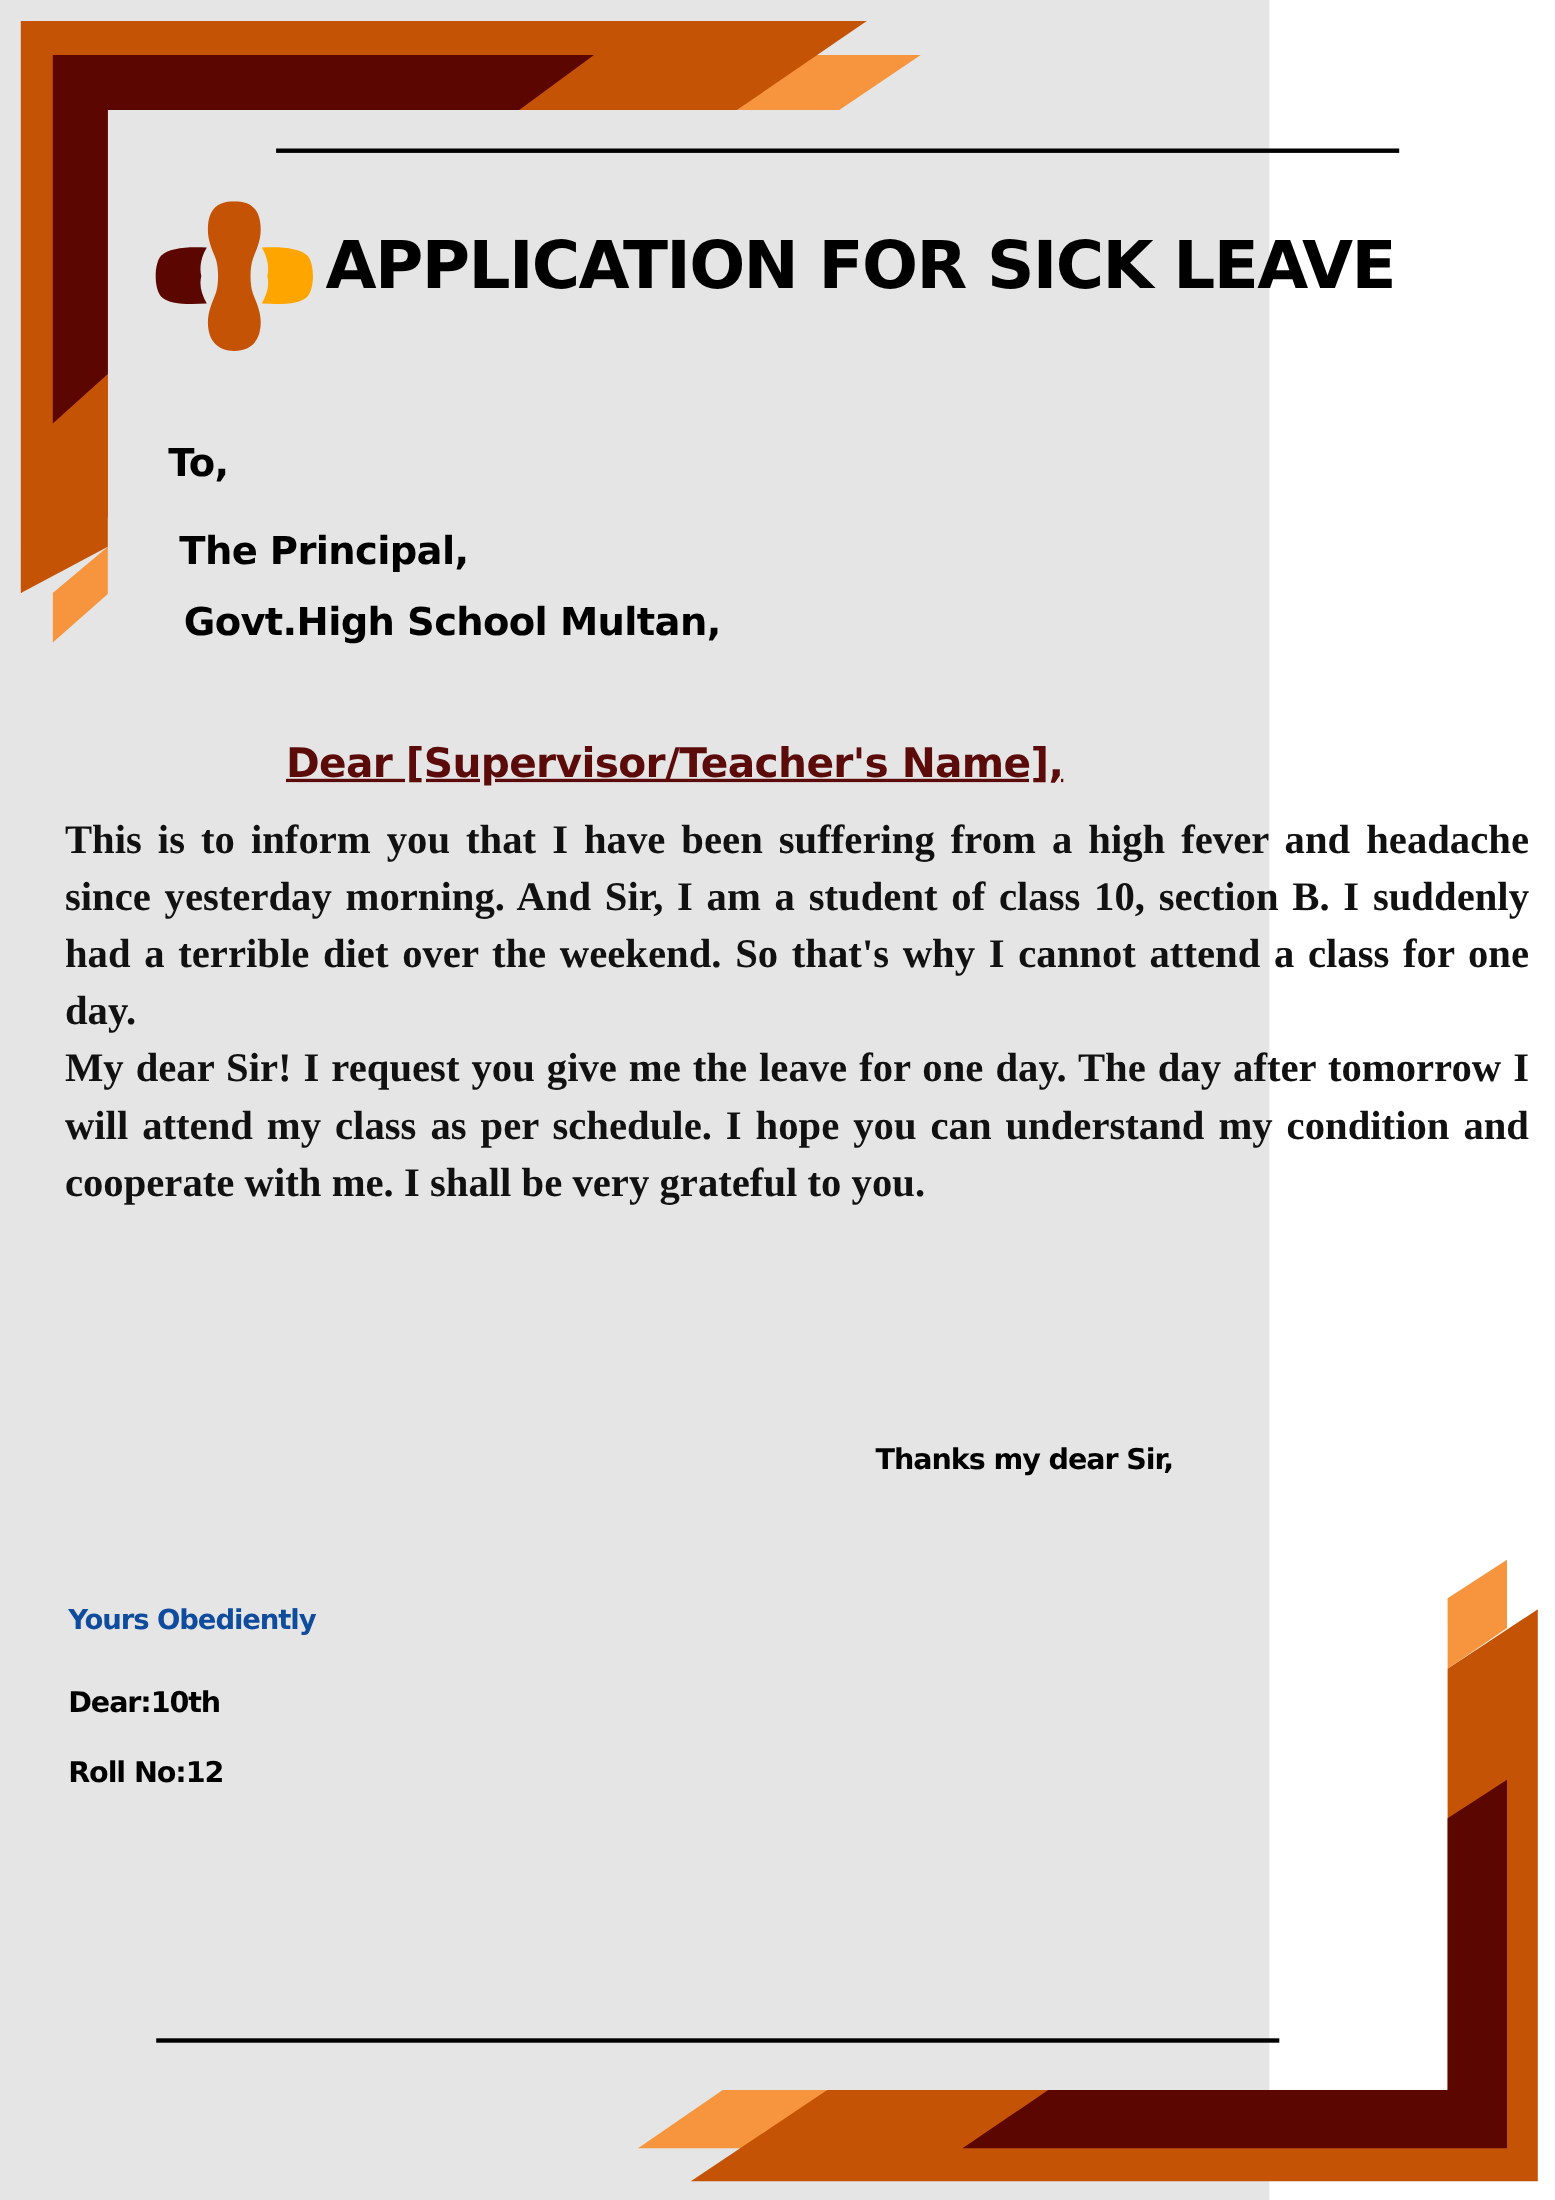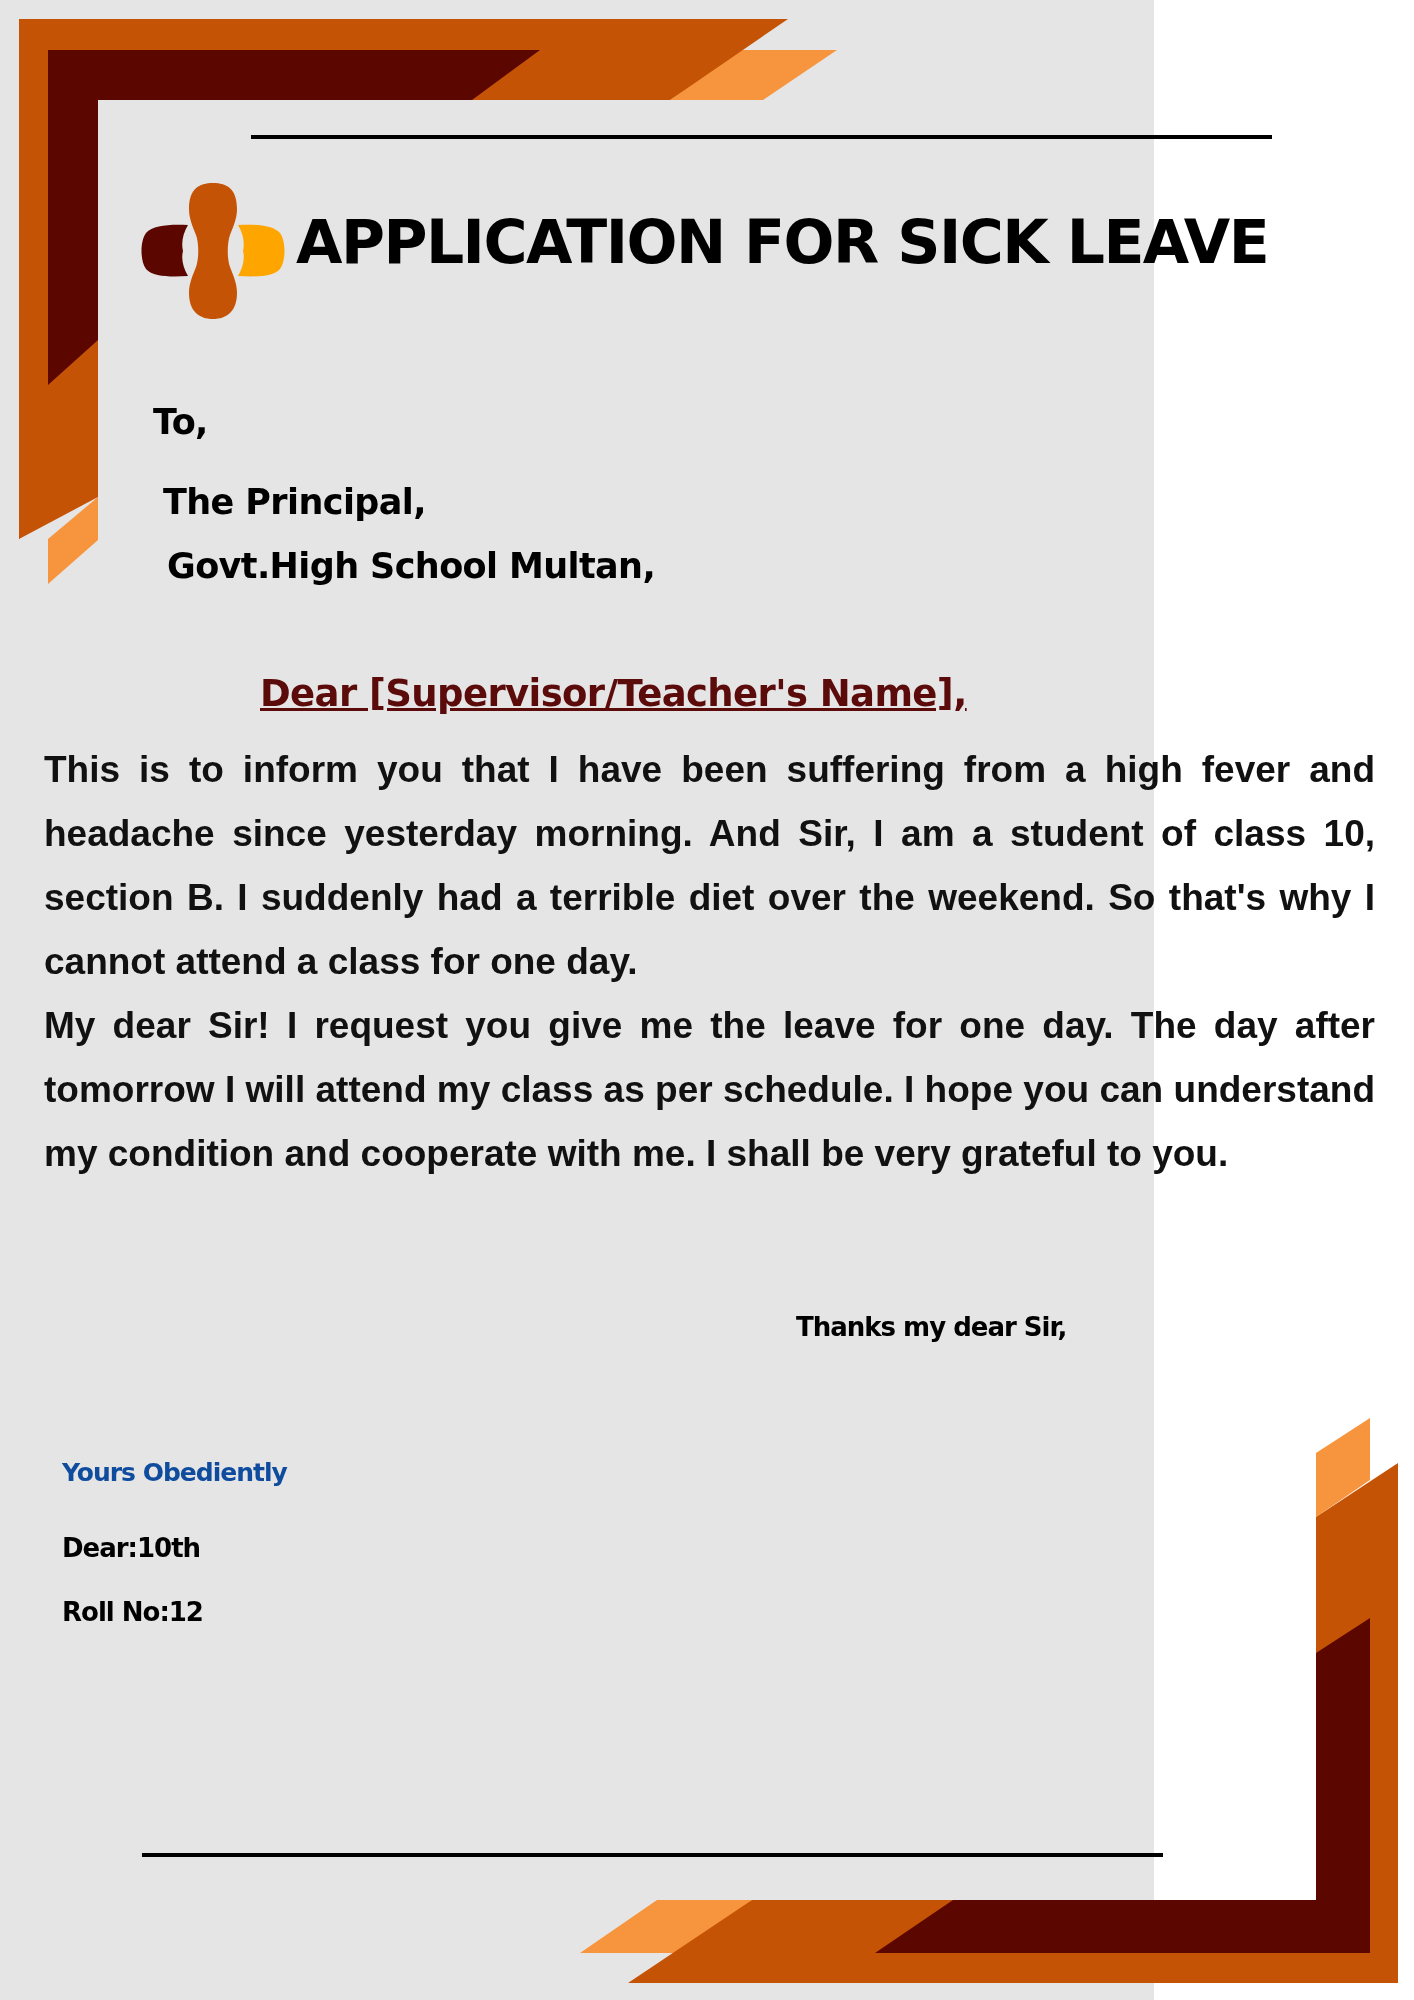--- a/index.html
+++ b/index.html
@@ -14,23 +14,23 @@
     font-size: 60px; letter-spacing: -1.5px; color: #000; white-space: nowrap;
     line-height: 80px;
   }
   .addr {
     position: absolute; font-family: "DejaVu Sans", sans-serif; font-weight: bold;
     font-size: 35px; color: #000; white-space: nowrap; letter-spacing: -0.6px;
     line-height: 44px;
   }
   .greet { color: #5C0B0B; font-size: 37px; }
   .body-text {
-    position: absolute; left: 44px; top: 738px; width: 1331px;
-    font-family: Liberation Sans, sans-serif; font-weight: bold;
-    font-size: 37px; line-height: 64px; color: #111; text-align: justify;
+    position: absolute; left: 59px; top: 738px; width: 1331px;
+    font-family: Liberation Serif, serif; font-weight: bold;
+    font-size: 37px; line-height: 52px; color: #111; text-align: justify;
   }
   .body-text p { margin: 0; }
   .closing {
     position: absolute; font-family: "DejaVu Sans", sans-serif; font-weight: bold;
     font-size: 26px; white-space: nowrap; color: #000; letter-spacing: -1px;
     line-height: 44px;
   }
   .sig-name { color: #0F4C9E; font-size: 25px; }
 </style>
 </head>

